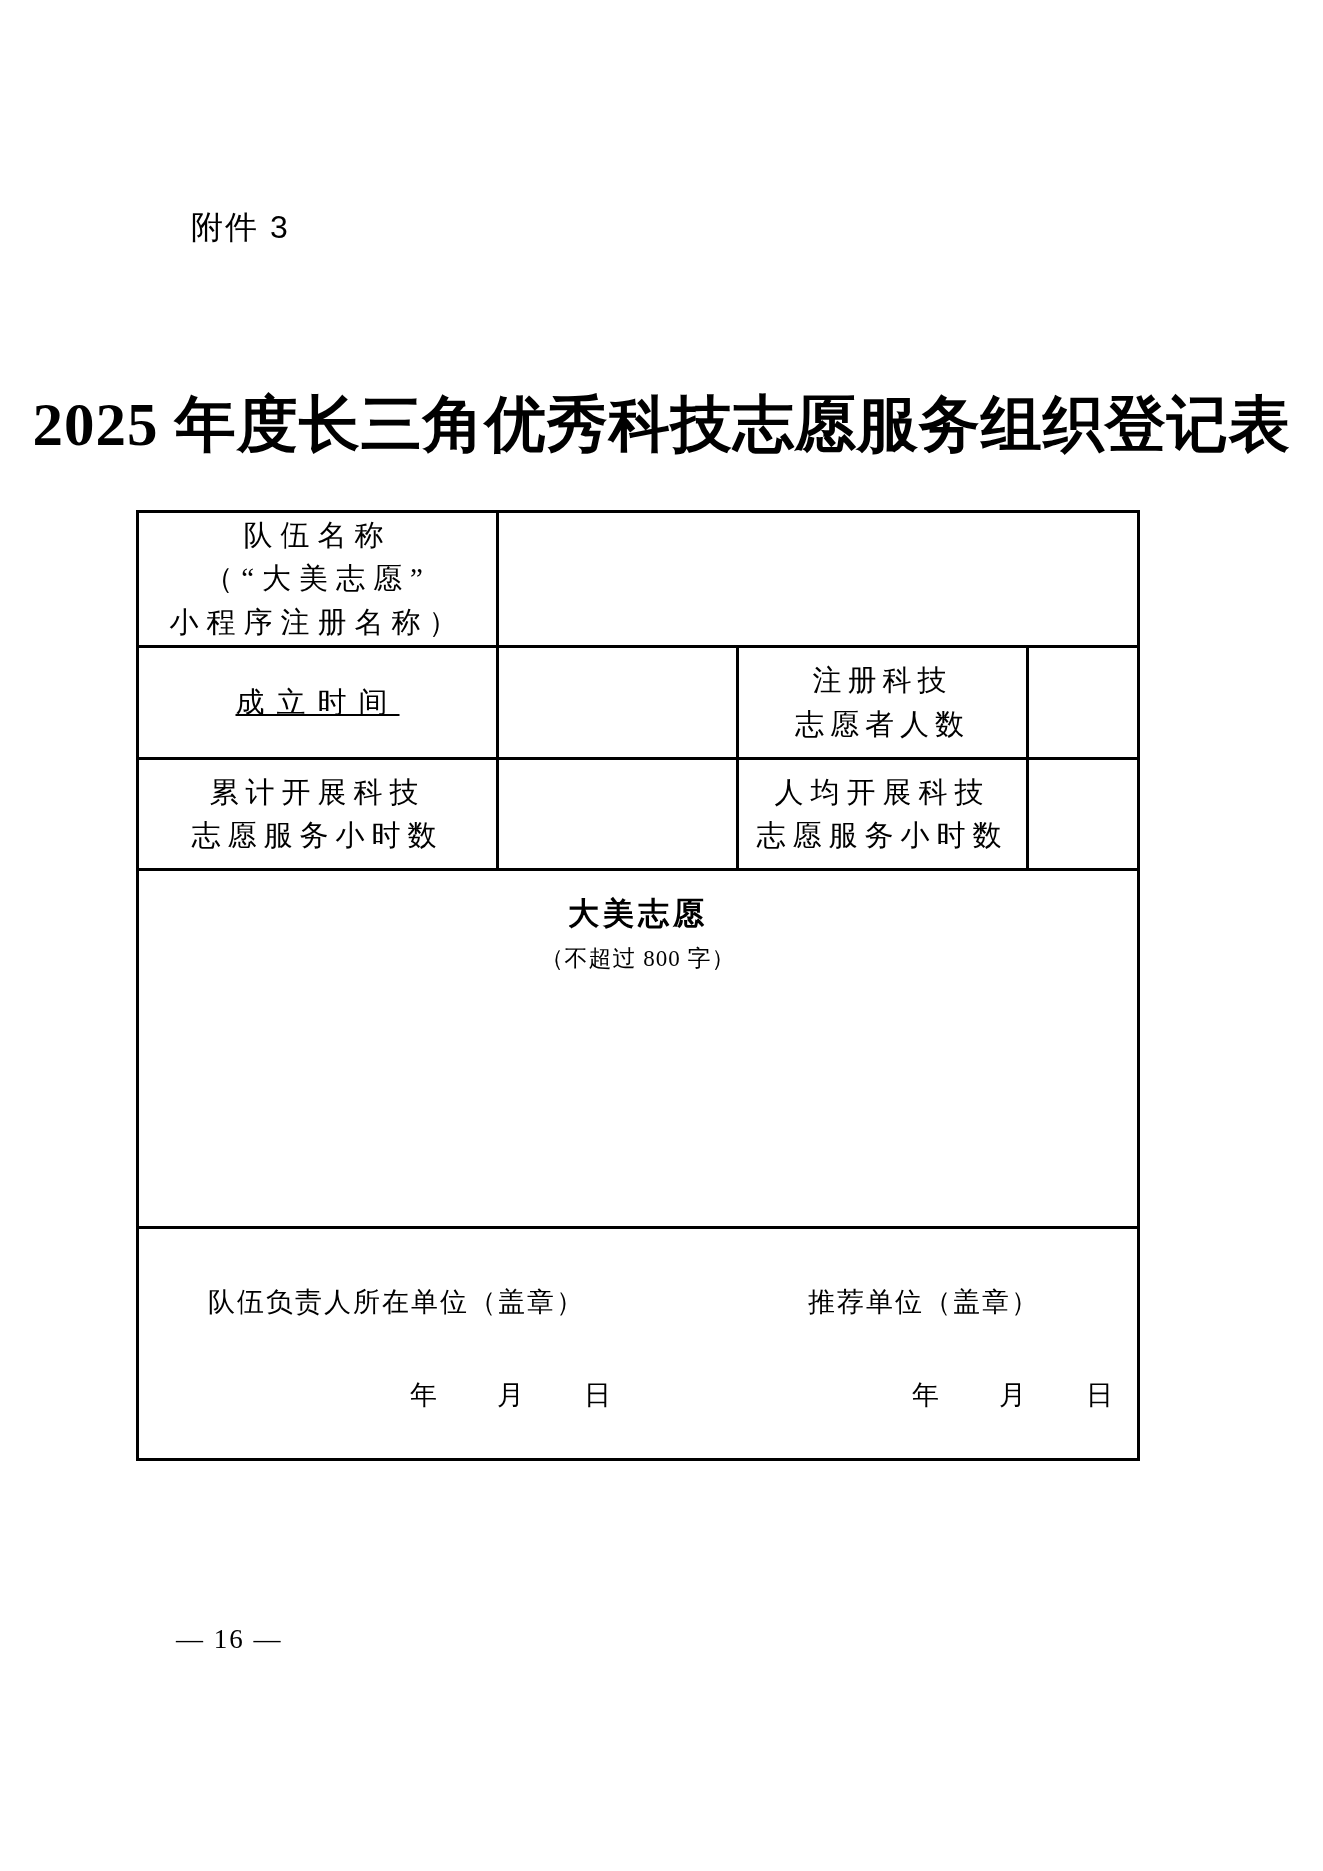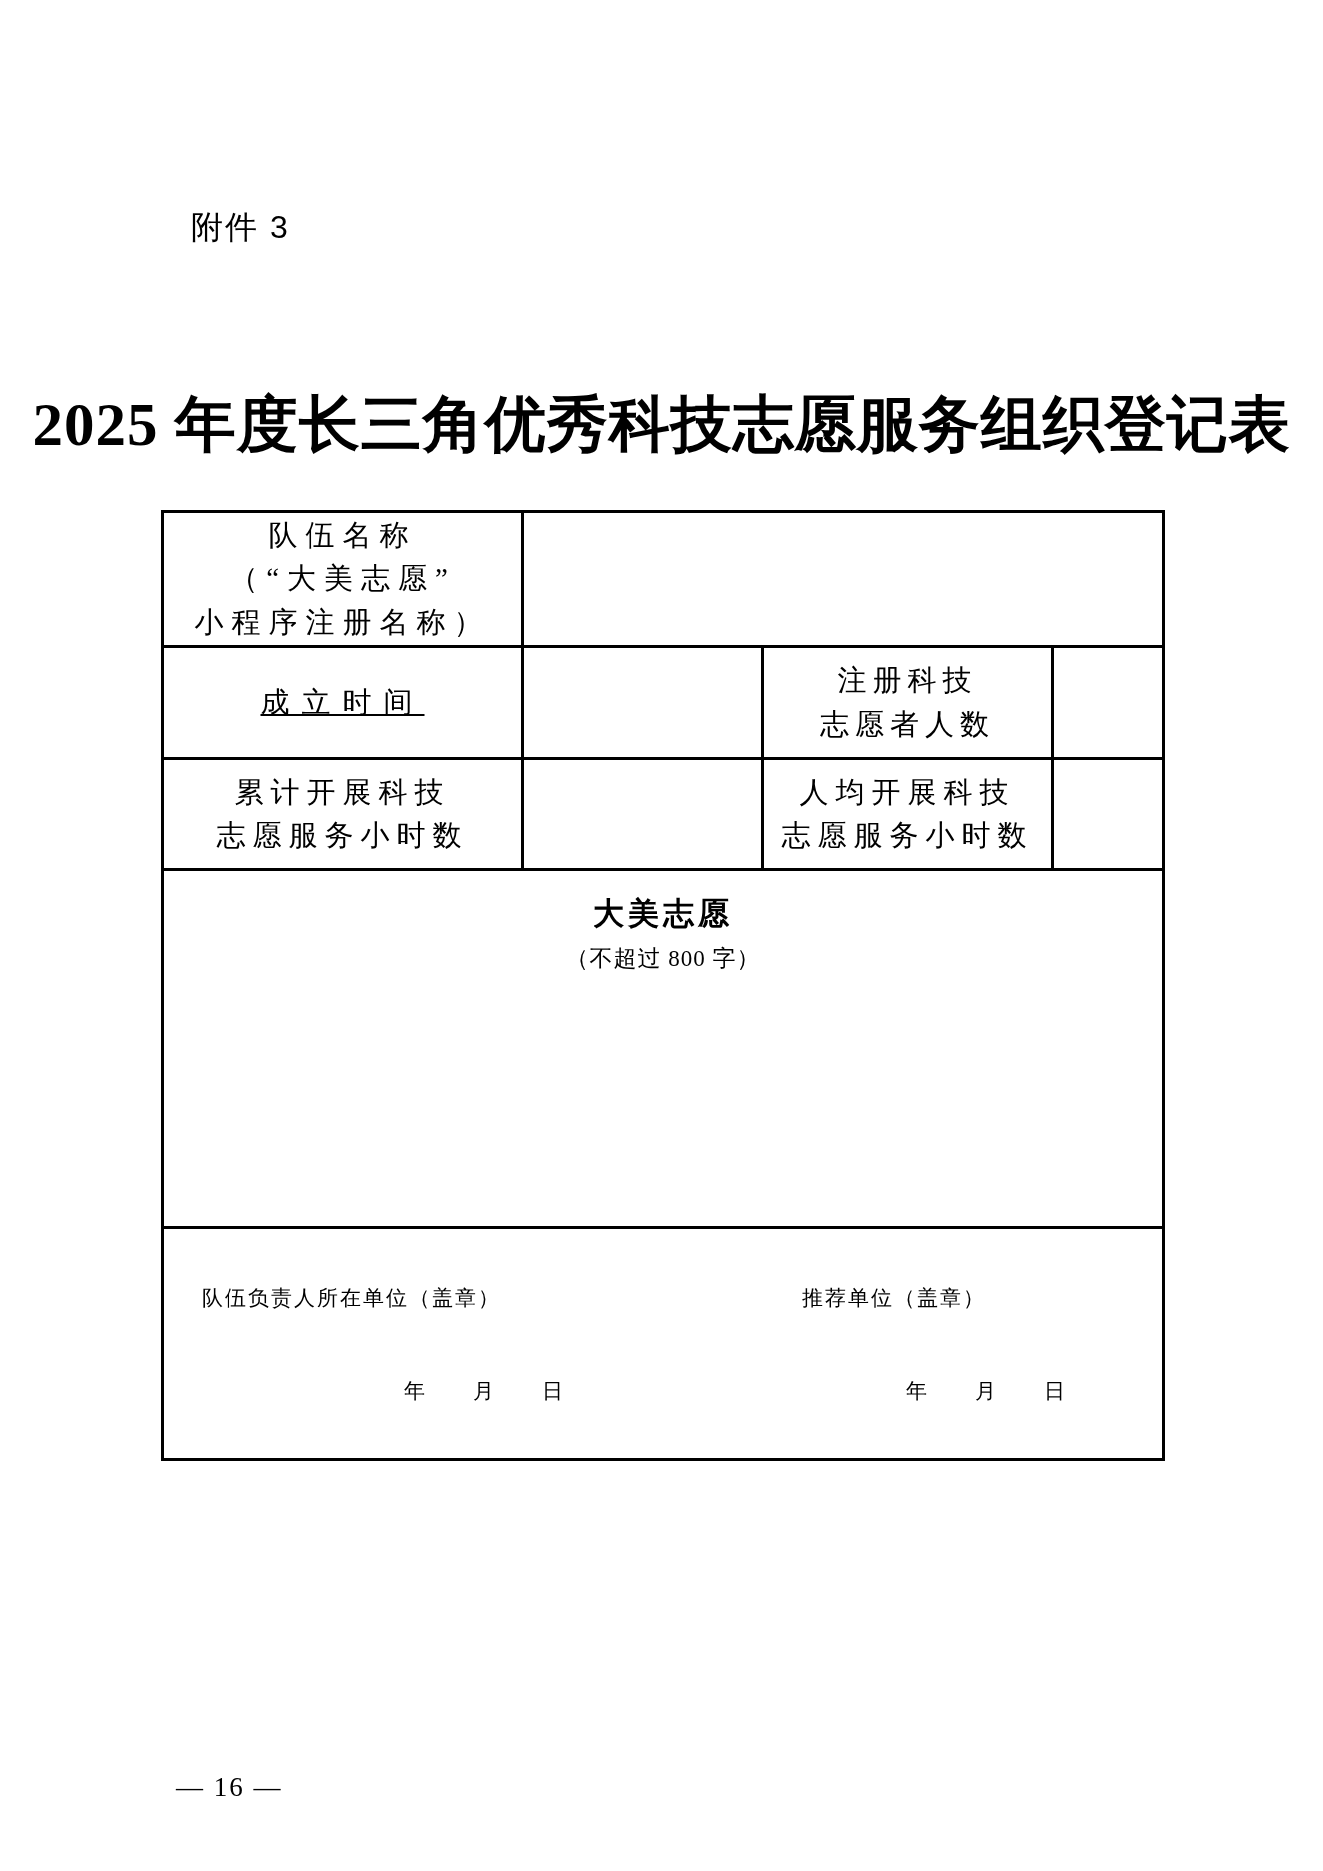--- a/index.html
+++ b/index.html
@@ -29,21 +29,21 @@
     top: 384px;
     width: 100%;
     text-align: center;
     font-weight: bold;
     font-size: 61px;
     letter-spacing: 1px;
     font-family: "Liberation Serif", "DejaVu Serif", serif;
   }
   table.form-table {
     position: absolute;
-    left: 161px;
+    left: 136px;
     top: 510px;
     border-collapse: collapse;
     table-layout: fixed;
     width: 1001px;
   }
   table.form-table td {
     border: 3px solid #000000;
     padding: 0;
     font-size: 29px;
     text-align: center;
@@ -70,32 +70,33 @@
   .deeds-note {
     margin-top: 8px;
     font-size: 23px;
     letter-spacing: 1px;
   }
   .signature-cell {
     position: relative;
   }
   .sig-item {
     position: absolute;
-    font-size: 21px;
+    font-size: 27px;
     letter-spacing: 2px;
     white-space: nowrap;
+    margin-left: 31px;
   }
   .sig-unit-left  { left: 38px;  top: 55px; }
   .sig-date-left  { left: 240px; top: 148px; }
   .sig-unit-right { left: 638px; top: 55px; }
   .sig-date-right { left: 742px; top: 148px; }
   .page-number {
     position: absolute;
     left: 176px;
-    top: 1772px;
+    top: 1624px;
     font-size: 27px;
     letter-spacing: 2px;
   }
 </style>
 </head>
 <body>
 
 <div class="attachment-label">附件 3</div>
 
 <div class="doc-title">2025 年度长三角优秀科技志愿服务组织登记表</div>

